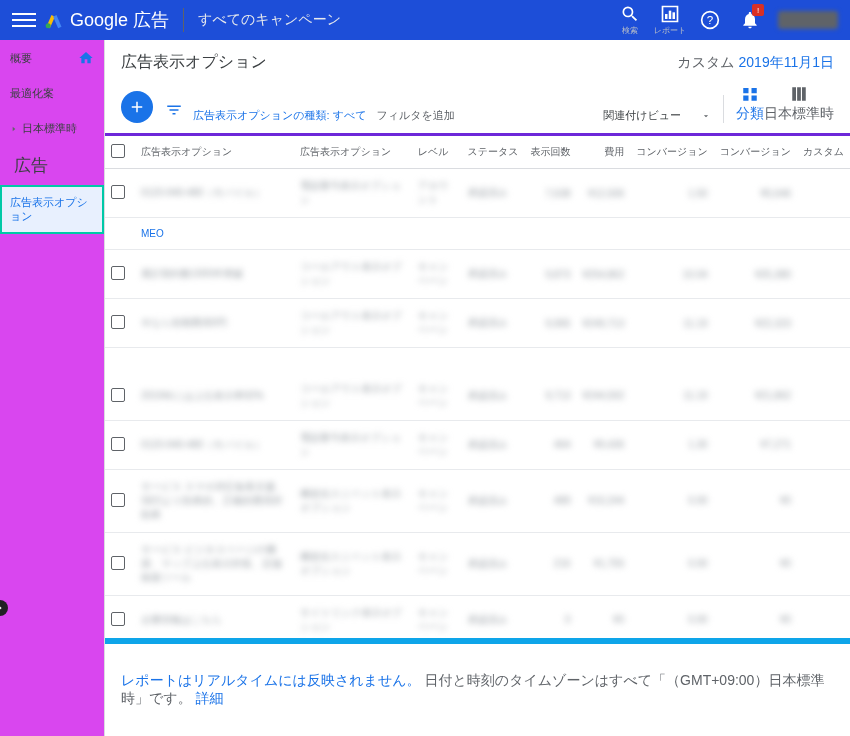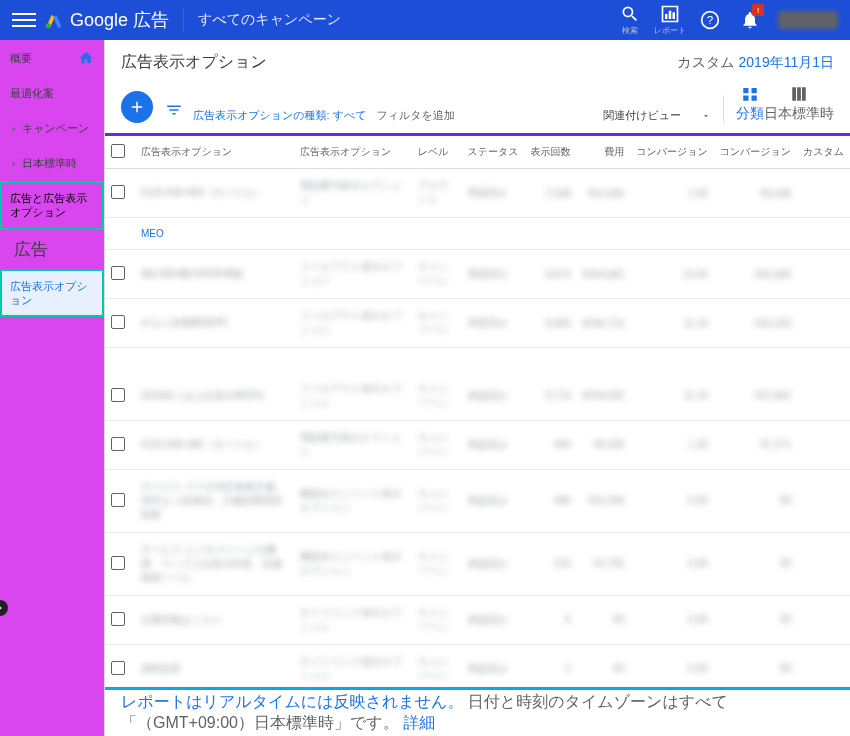--- a/index.html
+++ b/index.html
@@ -59,21 +59,21 @@
 table { width: 100%; border-collapse: collapse; }
 th { font-size: 10px; font-weight: 400; color: #5f6368; text-align: left; padding: 8px 6px; border-bottom: 1px solid #dadce0; white-space: nowrap; }
 th.num, td.num { text-align: right; }
 td { font-size: 10px; color: #3c4043; padding: 10px 6px; border-bottom: 1px solid #e8eaed; vertical-align: middle; }
 .cb { width: 14px; height: 14px; border: 1.5px solid #5f6368; border-radius: 2px; display: inline-block; }
 .group-row td { font-size: 10px; color: #5f6368; padding: 10px 6px; border-bottom: 1px solid #e8eaed; }
 .group-row.link td { color: #1a73e8; }
 .blur { filter: blur(3px); color: #9aa0a6; }
 tr.spacer td { height: 24px; border: none; background: #fff; }
 
-.footer { padding: 2px 16px; font-size: 16px; color: #5f6368; border-top: 3px solid #0ea5e9; }
+.footer { padding: 28px 16px; font-size: 14px; color: #5f6368; border-top: 6px solid #0ea5e9; }
 .footer-link { color: #1a73e8; }
 </style>
 </head>
 <body>
 
 <div class="header">
   <div class="hamburger">
       <span></span>
       <span></span>
       <span></span>
@@ -127,29 +127,22 @@
           <path d="M10 20v-6h4v6h5v-8h3L12 3 2 12h3v8z"></path>
         </svg>
     </div>
     <div class="side-item">
         <span>最適化案</span>
       </div>
     <div class="side-item">
       <svg class="side-caret" viewBox="0 0 24 24">
           <path fill="#5f6368" d="M8 5l8 7-8 7z"></path>
         </svg>
-      <span style="flex:1;margin-left:4px">キャンペーン</span>
-    </div>
-    <div class="side-item">
-      <svg class="side-caret" viewBox="0 0 24 24">
-          <path fill="#5f6368" d="M8 5l8 7-8 7z"></path>
-        </svg>
       <span style="flex:1;margin-left:4px">日本標準時</span>
     </div>
-    <div class="side-hl1"><span>広告と広告表示オプション</span></div>
     <div class="side-sub"><span>広告</span></div>
     <div class="side-hl2"><span>広告表示オプション</span></div>
     <div class="side-expand">
       <svg viewBox="0 0 24 24">
           <path d="M8 5l8 7-8 7z"></path>
         </svg>
     </div>
   </div>
 
   <div class="main">

